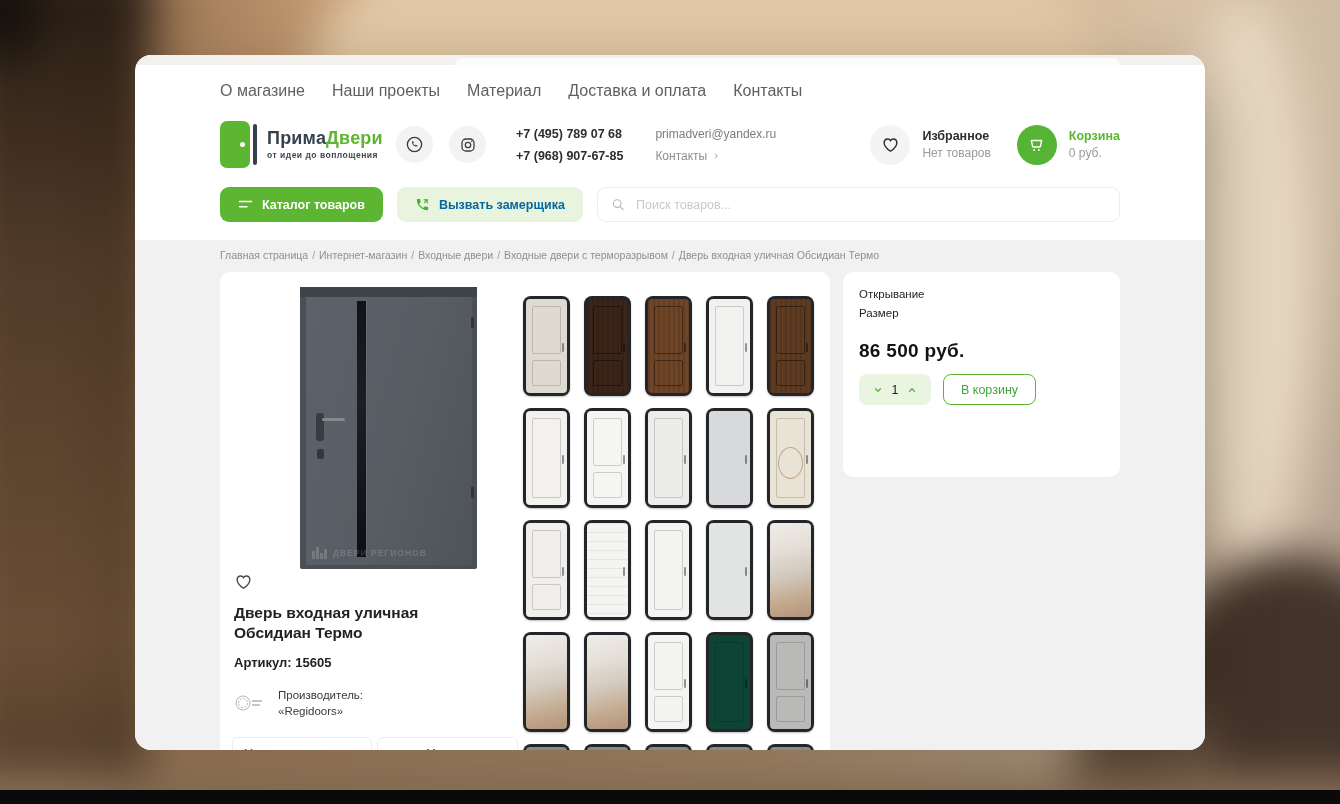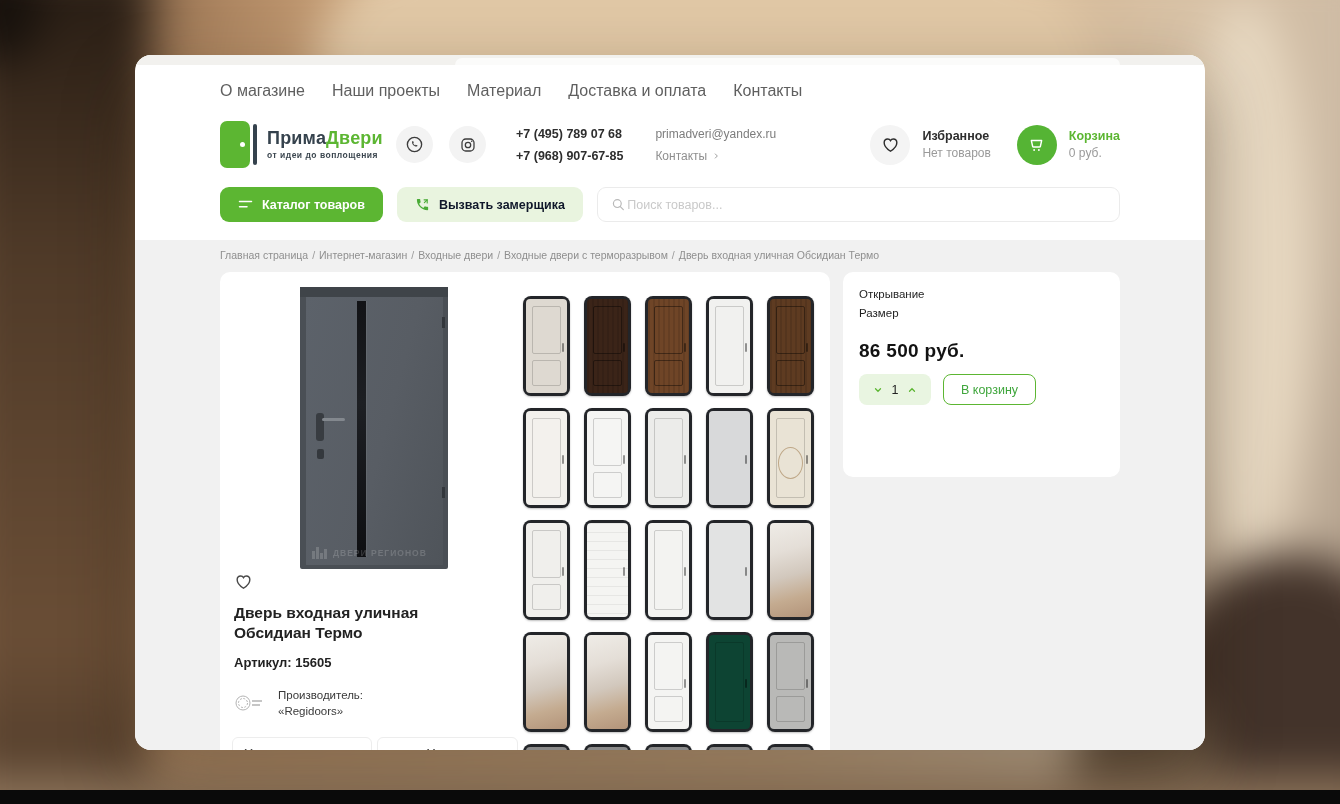--- a/index.html
+++ b/index.html
@@ -59,39 +59,39 @@
   .fav .round40{background:#f4f4f4;}
   .cart .round40{background:#55b434;}
   .t1{font-size:12.5px;font-weight:bold;color:#2e2e2e;line-height:17px;}
   .t2{font-size:12px;color:#9a9a9a;line-height:16px;}
   .cart .t1{color:#5cb632;}
 
   .btns-row{margin-top:19px;display:flex;gap:14px;}
   .btn{height:35px;border-radius:9px;display:flex;align-items:center;gap:9px;font-size:12.5px;font-weight:bold;
     padding:0 18px;border:none;cursor:pointer;font-family:inherit;flex:none;}
   .btn-catalog{background:#5cb632;color:#fff;}
-  .btn-measure{background:#e9f4df;color:#0f172a;}
+  .btn-measure{background:#e9f4df;color:#0369a1;}
   .search{flex:1;height:35px;border:1px solid #ebebeb;border-radius:9px;background:#fff;
-    display:flex;align-items:center;padding:0 13px;box-sizing:border-box;}
+    display:flex;align-items:center;gap:9px;padding:0 13px;box-sizing:border-box;}
   .search input{border:none;outline:none;font-size:12.5px;color:#333;width:100%;font-family:inherit;background:transparent;}
   .search input::placeholder{color:#c9c9c9;}
 
   
   .content{position:absolute;top:185px;left:0;right:0;bottom:0;background:#f1f1f1;}
   .breadcrumb{padding:9px 85px 0;font-size:10.5px;color:#8f8f8f;}
   .breadcrumb a{color:#8f8f8f;text-decoration:none;cursor:pointer;}
   .breadcrumb .sep{margin:0 4px;color:#9a9a9a;}
 
   .panels{position:absolute;left:85px;right:85px;top:32px;bottom:0;}
   .p-main{position:absolute;left:0;top:0;width:610px;height:620px;background:#fff;border-radius:10px;}
   .p-opts{position:absolute;left:623px;top:0;width:277px;height:205px;background:#fff;border-radius:10px;
     padding:16px;box-sizing:border-box;}
 
   
-  .main-photo{position:absolute;left:80px;top:15px;width:148px;height:282px;background:#4a4f55;border-radius:2px;cursor:pointer;}
+  .main-photo{position:absolute;left:80px;top:15px;width:148px;height:282px;background:#4a4f55;border-radius:2px;cursor:pointer;padding-left:29px;}
   .mp-lintel{position:absolute;left:0;top:0;right:0;height:10px;background:#3f4449;}
   .mp-leaf{position:absolute;left:6px;top:10px;right:5px;bottom:4px;
     background:linear-gradient(105deg,#5c626a 0%,#585d64 55%,#4f545a 100%);}
   .mp-glass{position:absolute;left:57px;top:14px;bottom:12px;width:9px;
     background:linear-gradient(180deg,#121316,#1d1f23 40%,#0e0f12);box-shadow:1px 0 0 rgba(255,255,255,.07);}
   .mp-handle{position:absolute;left:16px;top:126px;width:8px;height:28px;background:#383c41;border-radius:3px;}
   .mp-lever{position:absolute;left:22px;top:131px;width:23px;height:3px;background:#83888e;border-radius:2px;}
   .mp-lock{position:absolute;left:17px;top:162px;width:7px;height:10px;background:#34383d;border-radius:2px;}
   .mp-hinge{position:absolute;right:3px;width:3px;height:11px;background:#33373c;}
   .mp-wm{position:absolute;left:12px;right:4px;bottom:10px;display:flex;align-items:center;gap:5px;

